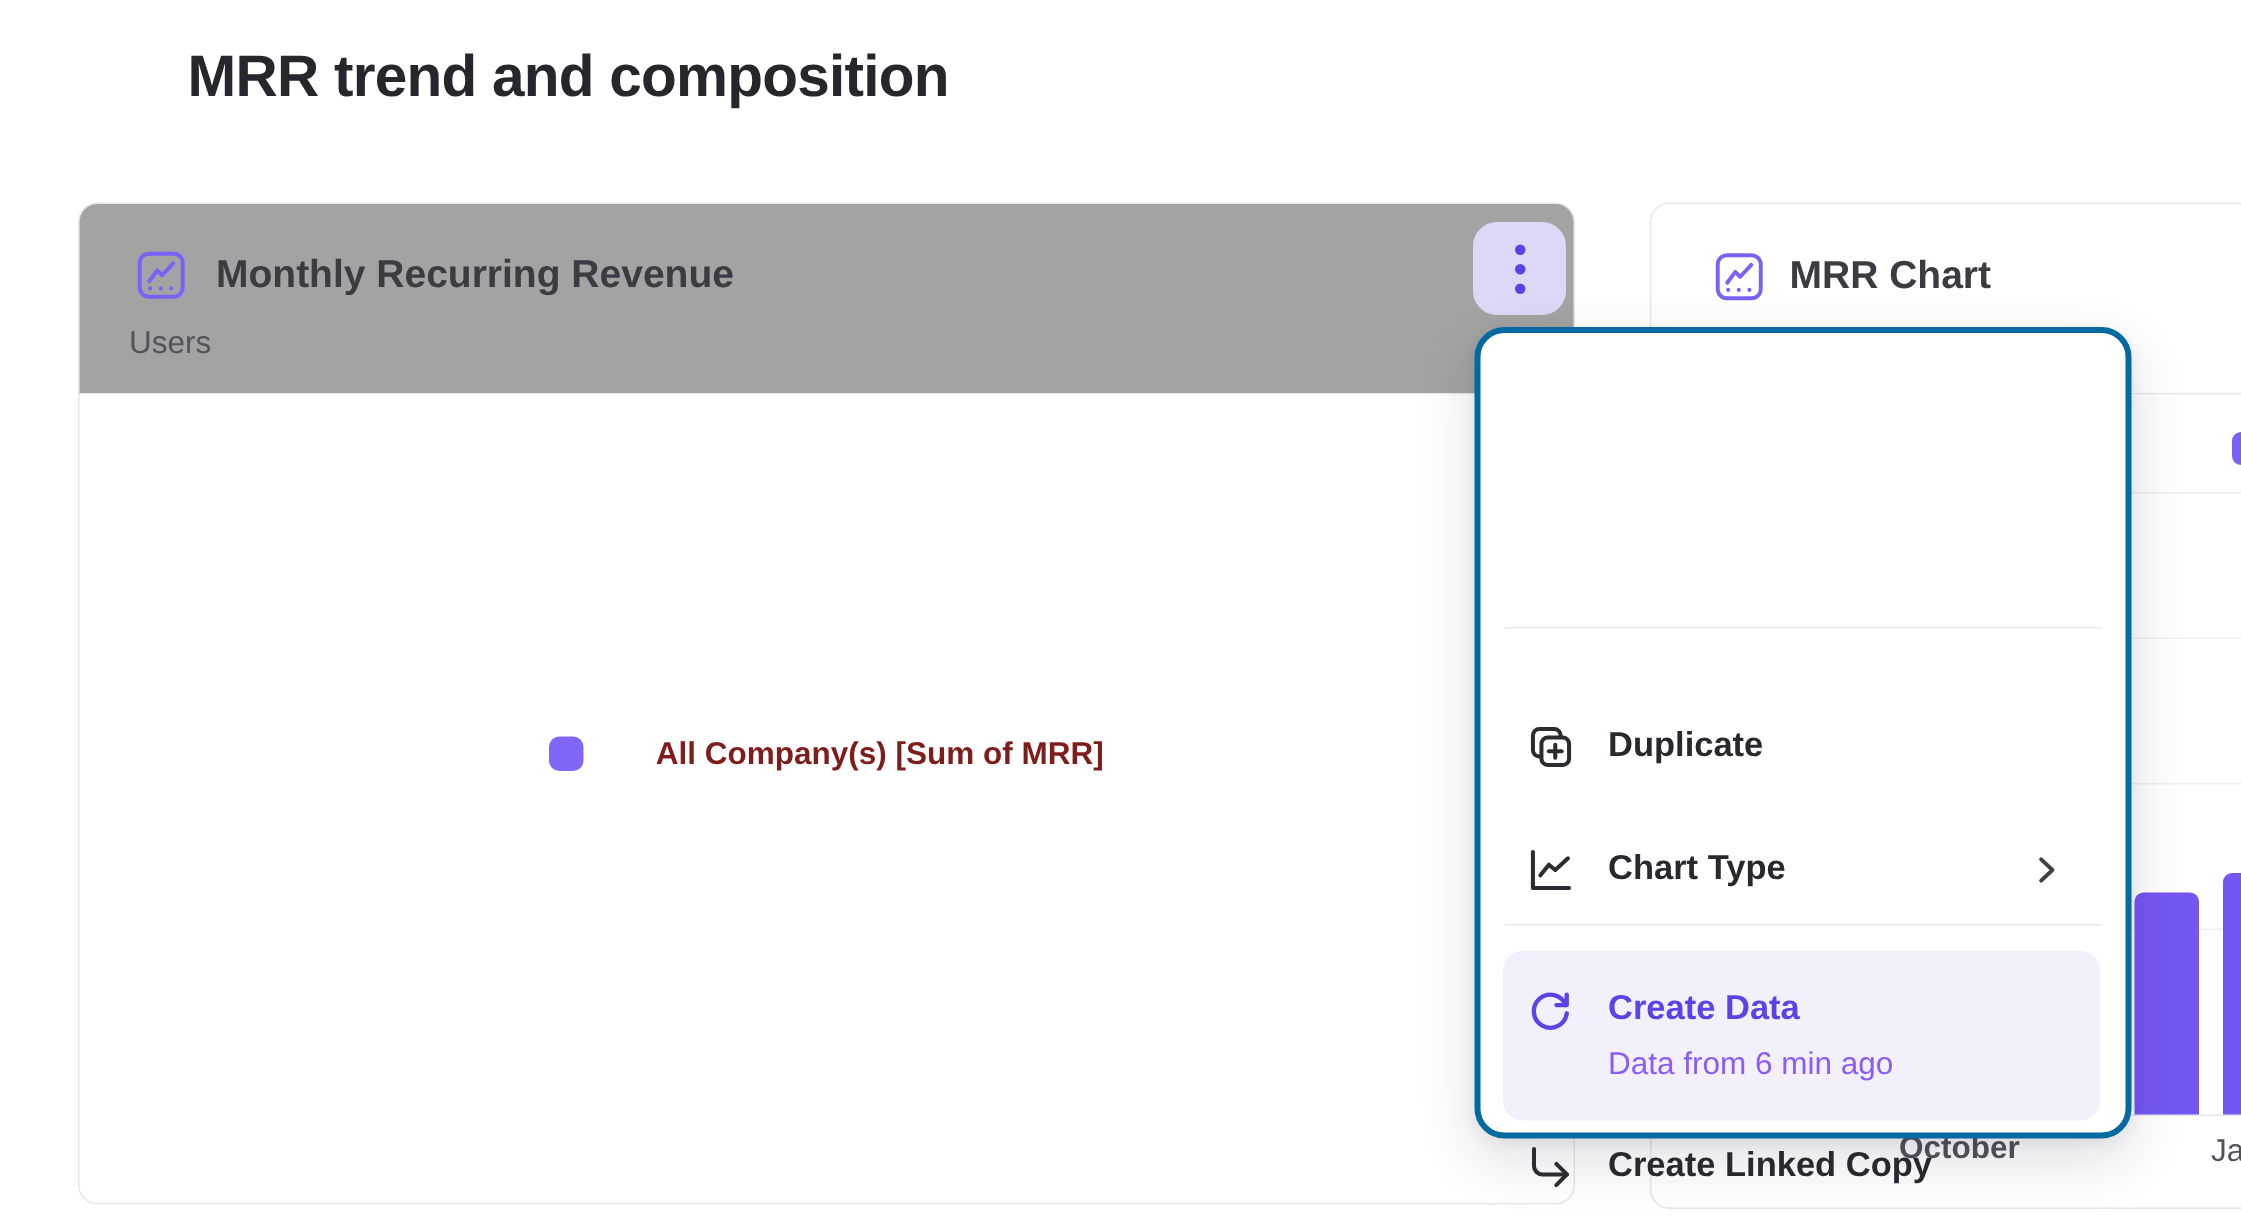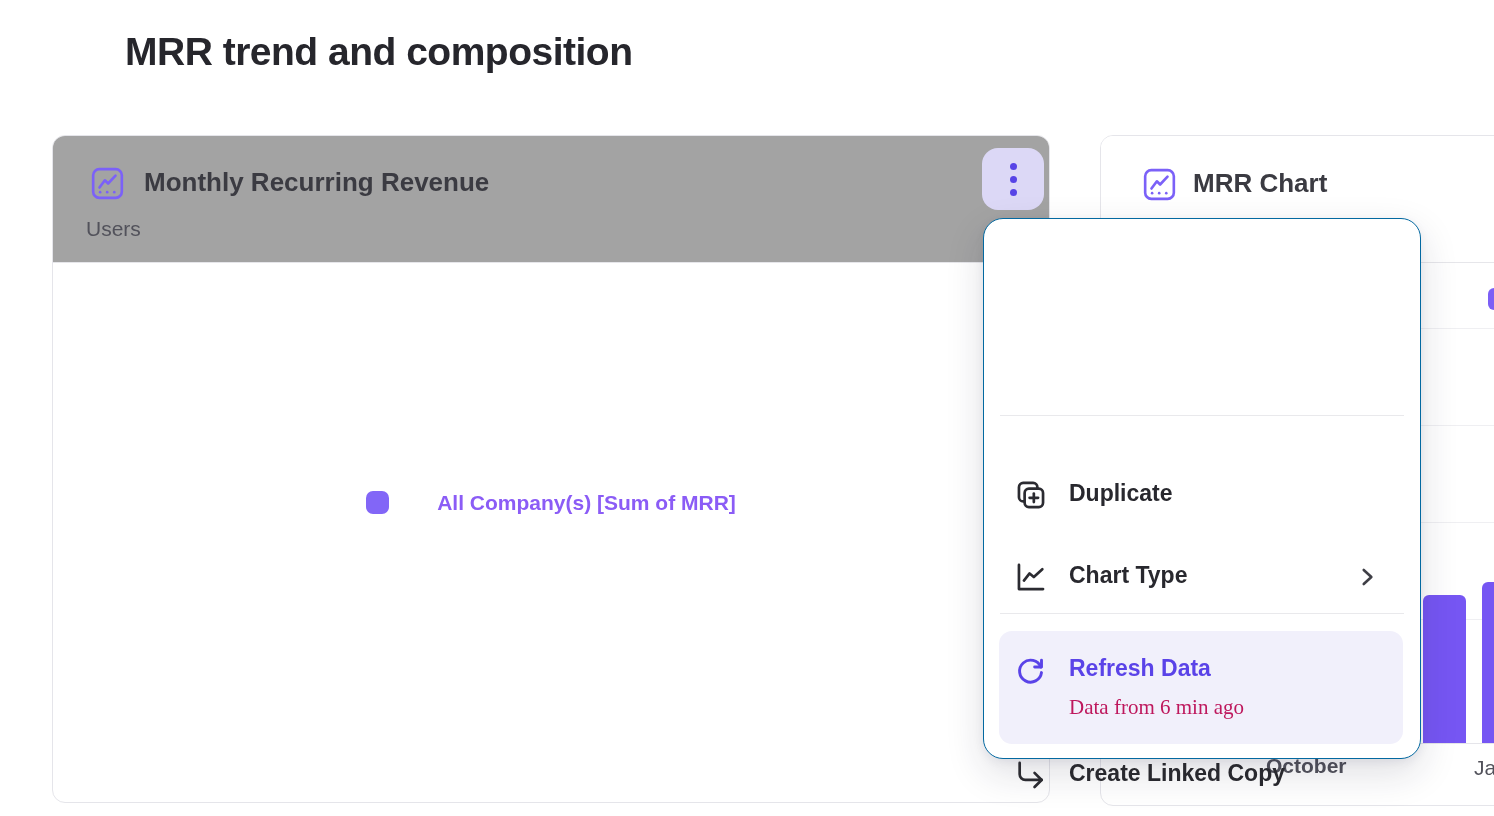--- a/index.html
+++ b/index.html
@@ -32,41 +32,41 @@
   }
   .card-right .hdr-title { left:92px; top:32px; }
   .hdr-sub { position:absolute; left:33px; top:81px; font-size:21px; color:#52525b; }
   
   .metric-body {
     position:absolute; left:0; top:127px; right:0; bottom:0;
     display:flex; flex-direction:column; align-items:center; justify-content:center;
   }
   .legend-row { display:flex; align-items:center; gap:13px; margin-top:-60px; }
   .legend-swatch { width:23px; height:23px; border-radius:7px; background:#8266f7; }
-  .legend-label { font-size:21px; font-weight:600; color:#8b5cf6;margin-left:35px; }
+  .legend-label { font-size:21px; font-weight:600; color:#7f1d1d;margin-left:35px; }
   .big-number {
     margin-top:10px; font-size:108px; font-weight:800; color:#424249; letter-spacing:-3px;
   }
   
   .gridline { position:absolute; left:1px; right:1px; height:1px; background:#efeff2; }
   .axis-line { position:absolute; left:1px; right:1px; height:1px; background:#e5e5ea; }
   .bar { position:absolute; background:#7656f3; border-radius:6px 6px 0 0; }
   .partial-swatch { position:absolute; width:22px; height:22px; border-radius:6px; background:#7c5ff6; }
   .x-label { position:absolute; font-size:21px; color:#52525b; white-space:nowrap; }
   
   .kebab-btn {
     position:absolute; left:982px; top:148px; width:62px; height:62px;
     background:#dcd8f6; border:none; border-radius:16px; cursor:pointer; z-index:5;
     display:flex; flex-direction:column; align-items:center; justify-content:center; gap:6px;
   }
   .kebab-dot { width:7px; height:7px; border-radius:50%; background:#5744e6; }
   
   .menu {
     position:absolute; left:983px; top:218px; width:438px; height:541px; z-index:10;
-    background:#fff; border:1px solid #0369a1; border-radius:20px;
+    background:#fff; border:4px solid #0369a1; border-radius:20px;
     box-shadow:0 14px 38px rgba(25,25,60,0.14), 0 3px 10px rgba(25,25,60,0.06);
   }
   .menu-item {
     position:absolute; left:0; right:0; height:56px; cursor:pointer; background:transparent; border:none; text-align:left;
   }
   .menu-item .mi-icon { position:absolute; left:30px; top:11px; width:34px; height:34px; color:#2b2b31; }
   .menu-item .mi-label {
     position:absolute; left:85px; top:13px; font-size:23px; font-weight:600; color:#28282e;
     font-family:inherit;
   }
@@ -74,21 +74,21 @@
   .menu-divider { position:absolute; left:16px; right:16px; height:1px; background:#e9e9ec; }
   .menu-refresh {
     position:absolute; left:15px; right:17px; top:412px; height:113px;
     background:#f1f0fb; border:none; border-radius:13px; cursor:pointer; text-align:left;
   }
   .menu-refresh .mi-icon { position:absolute; left:15px; top:23px; width:33px; height:33px; color:#5a43e8; }
   .menu-refresh .mr-label {
     position:absolute; left:70px; top:24px; font-size:23px; font-weight:700; color:#5a43e8; font-family:inherit;
   }
   .menu-refresh .mr-sub {
-    position:absolute; left:70px; top:64px; font-size:21px; font-weight:400; color:#be185d; font-family:Liberation Serif, serif;text-align:center;
+    position:absolute; left:70px; top:64px; font-size:21px; font-weight:400; color:#8b5cf6; font-family:Liberation Sans, sans-serif;text-align:center;
   }
   svg { display:block; }
 </style>
 </head>
 <body>
 
 <h1 class="page-title">MRR trend and composition</h1>
 
 <section class="card card-left">
   <div class="card-header">
@@ -201,16 +201,16 @@
 
   <div class="menu-divider" style="top:394px;"></div>
 
   <button class="menu-refresh">
     <span class="mi-icon">
       <svg viewBox="0 0 24 24" width="33" height="33" fill="none" stroke="currentColor" stroke-width="2.1" stroke-linecap="round" stroke-linejoin="round">
         <path d="M19.5 9.5a8 8 0 1 0 .5 4"></path>
         <polyline points="20,4.5 20,9.5 15,9.5"></polyline>
       </svg>
     </span>
-    <span class="mr-label">Refresh Data</span>
+    <span class="mr-label">Create Data</span>
     <span class="mr-sub">Data from 6 min ago</span>
   </button>
 </div>
 
 </body></html>

